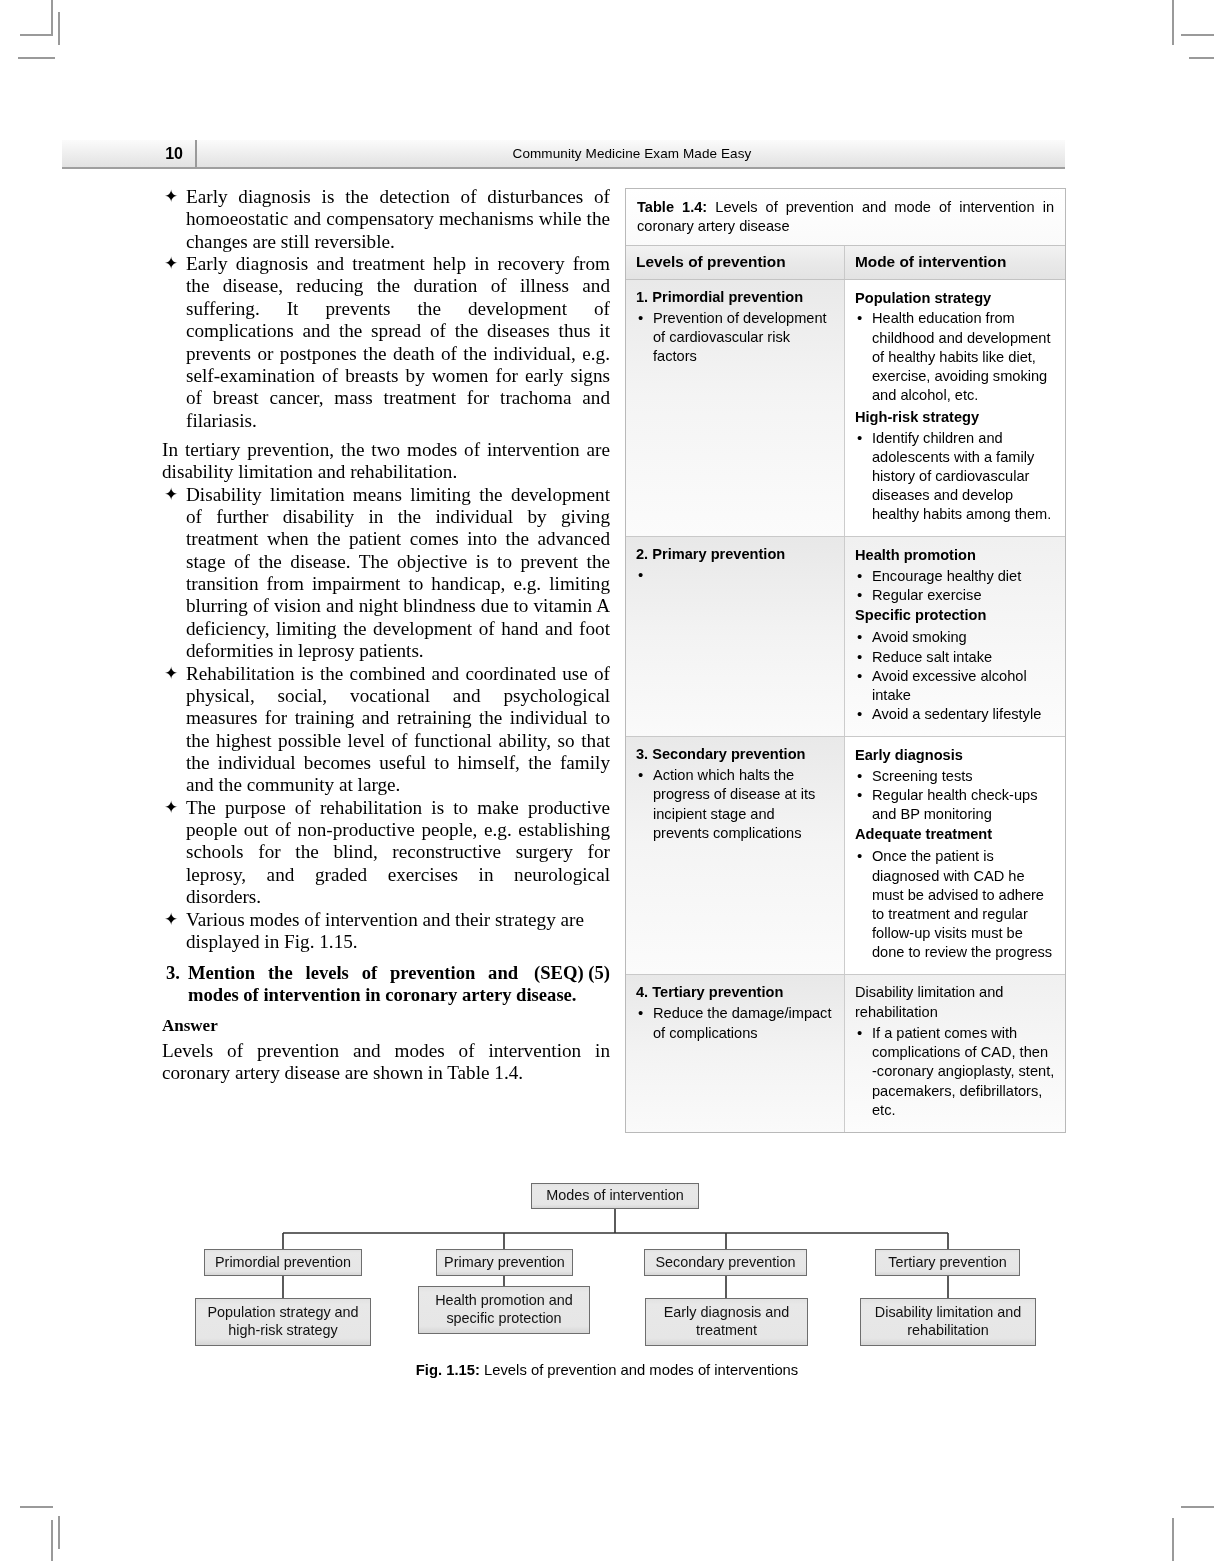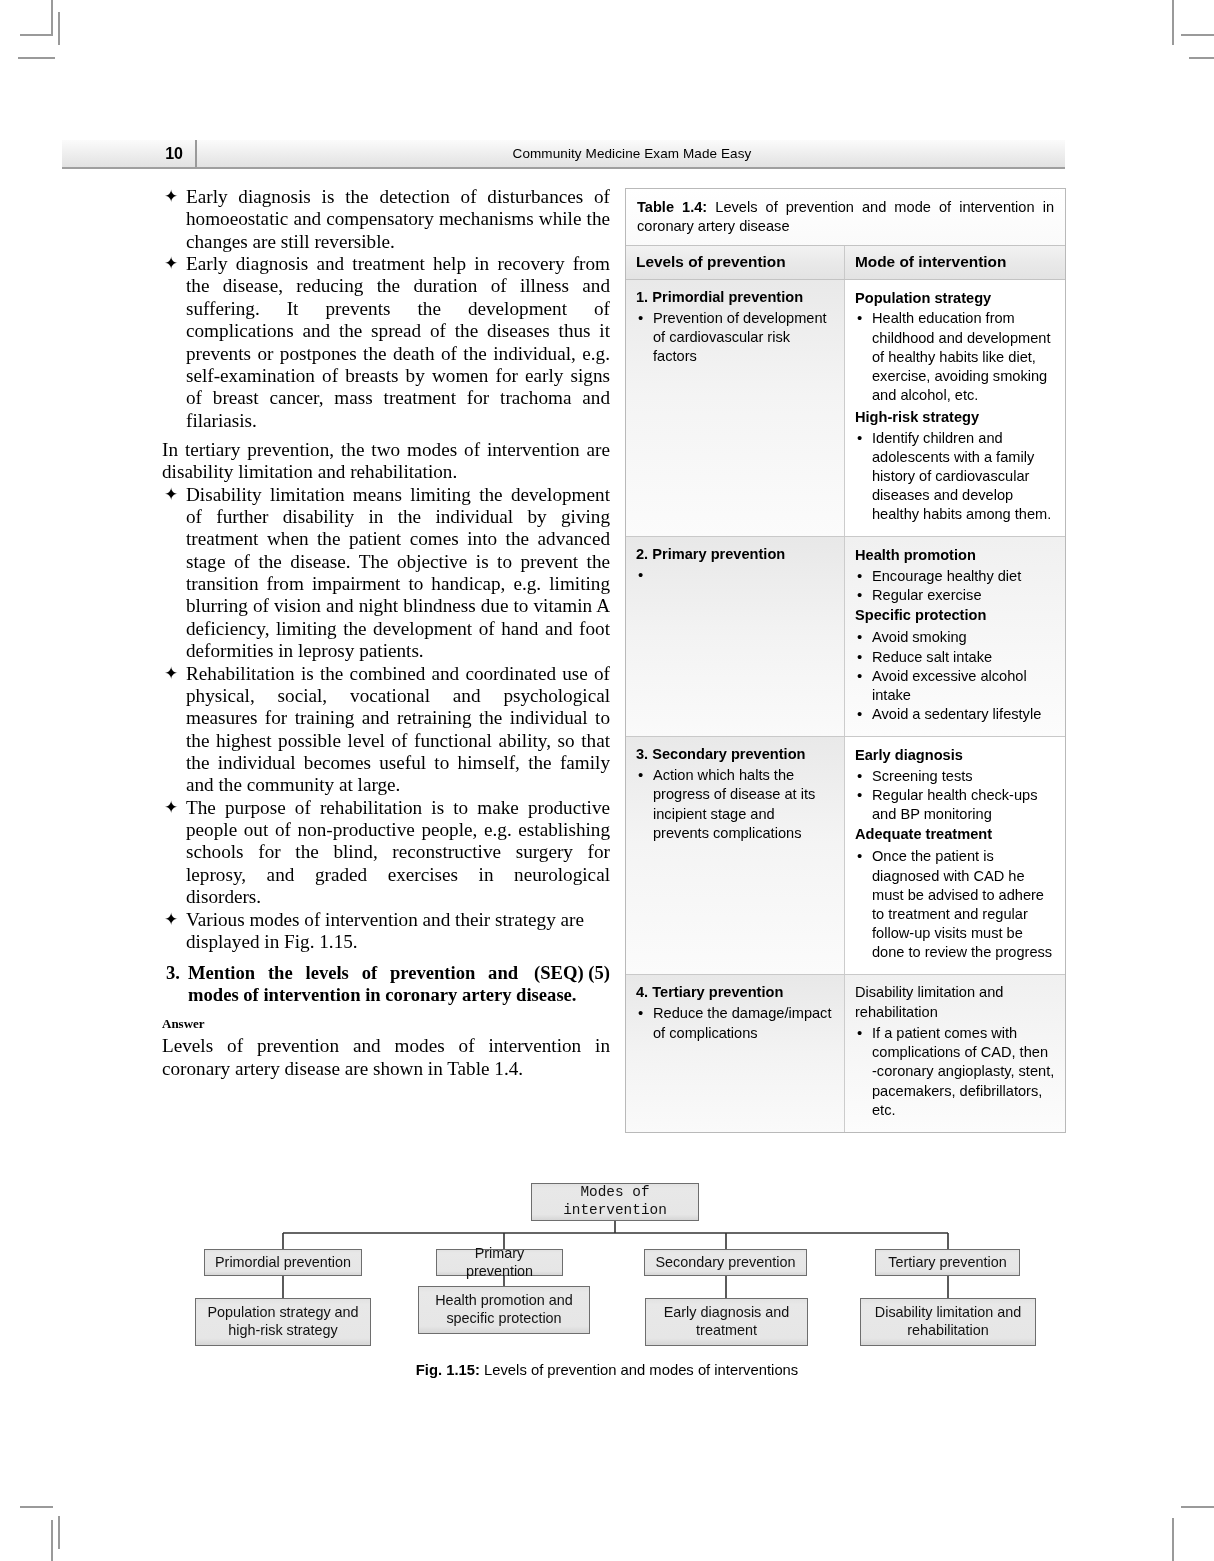--- a/index.html
+++ b/index.html
@@ -92,21 +92,21 @@
     padding-left: 26px;
     position: relative;
     text-align: justify;
   }
   .qnum .num { position: absolute; left: 4px; top: 0; }
   .qnum .marks { float: right; margin-left: 16px; }
 
   .answer-head {
     margin-top: 10px;
     font-weight: bold;
-    font-size: 13px;
+    font-size: 17px;
   }
   .answer-body {
     margin-top: 4px;
     text-align: justify;
     font-size: 19.2px;
     line-height: 1.16;
   }
 
   
   .tablebox {
@@ -444,24 +444,24 @@
     <line x1="342" y1="63" x2="342" y2="80" stroke="#333" stroke-width="1.6"></line>
     <line x1="564" y1="63" x2="564" y2="80" stroke="#333" stroke-width="1.6"></line>
     <line x1="786" y1="63" x2="786" y2="80" stroke="#333" stroke-width="1.6"></line>
 
     <line x1="121" y1="105" x2="121" y2="128" stroke="#333" stroke-width="1.6"></line>
     <line x1="342" y1="105" x2="342" y2="128" stroke="#333" stroke-width="1.6"></line>
     <line x1="564" y1="105" x2="564" y2="128" stroke="#333" stroke-width="1.6"></line>
     <line x1="786" y1="105" x2="786" y2="128" stroke="#333" stroke-width="1.6"></line>
   </svg>
 
-  <div class="node" style="left:369px; top:13px; width:168px; height:38px;font-family:Liberation Mono, monospace;">Modes of intervention</div>
+  <div class="node" style="left:369px; top:13px; width:168px; height:26px;">Modes of intervention</div>
 
   <div class="node" style="left:42px; top:79px; width:158px; height:27px;">Primordial prevention</div>
-  <div class="node" style="left:274px; top:79px; width:127px; height:27px;">Primary prevention</div>
+  <div class="node" style="left:274px; top:79px; width:137px; height:27px;">Primary prevention</div>
   <div class="node" style="left:482px; top:79px; width:163px; height:27px;">Secondary prevention</div>
   <div class="node" style="left:713px; top:79px; width:145px; height:27px;">Tertiary prevention</div>
 
   <div class="node" style="left:33px; top:128px; width:176px; height:48px;">Population strategy and high-risk strategy</div>
   <div class="node" style="left:256px; top:116px; width:172px; height:48px;">Health promotion and specific protection</div>
   <div class="node" style="left:483px; top:128px; width:163px; height:48px;">Early diagnosis and treatment</div>
   <div class="node" style="left:698px; top:128px; width:176px; height:48px;">Disability limitation and rehabilitation</div>
 </div>
 
 <div class="figcap">

